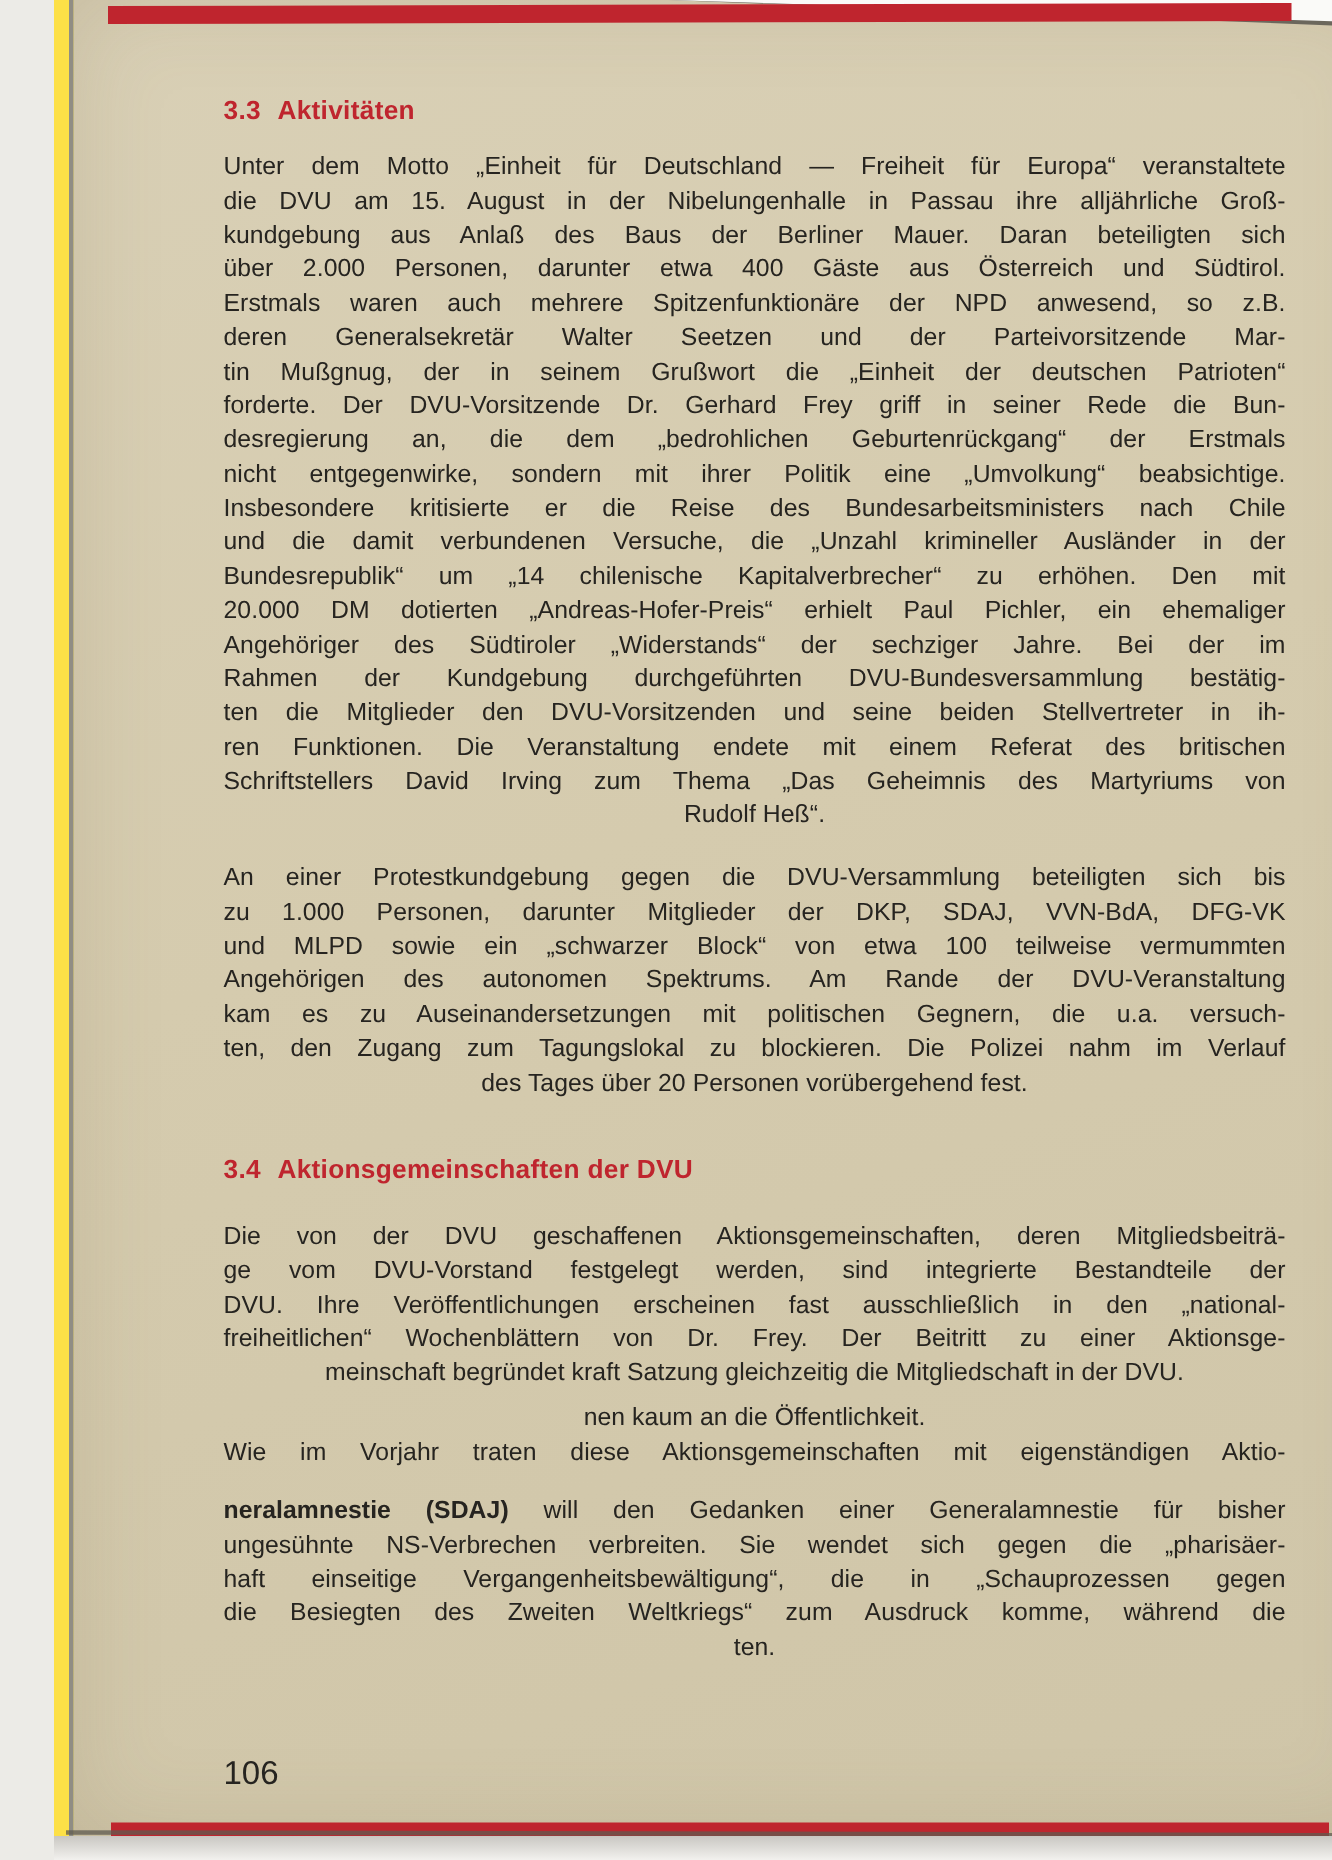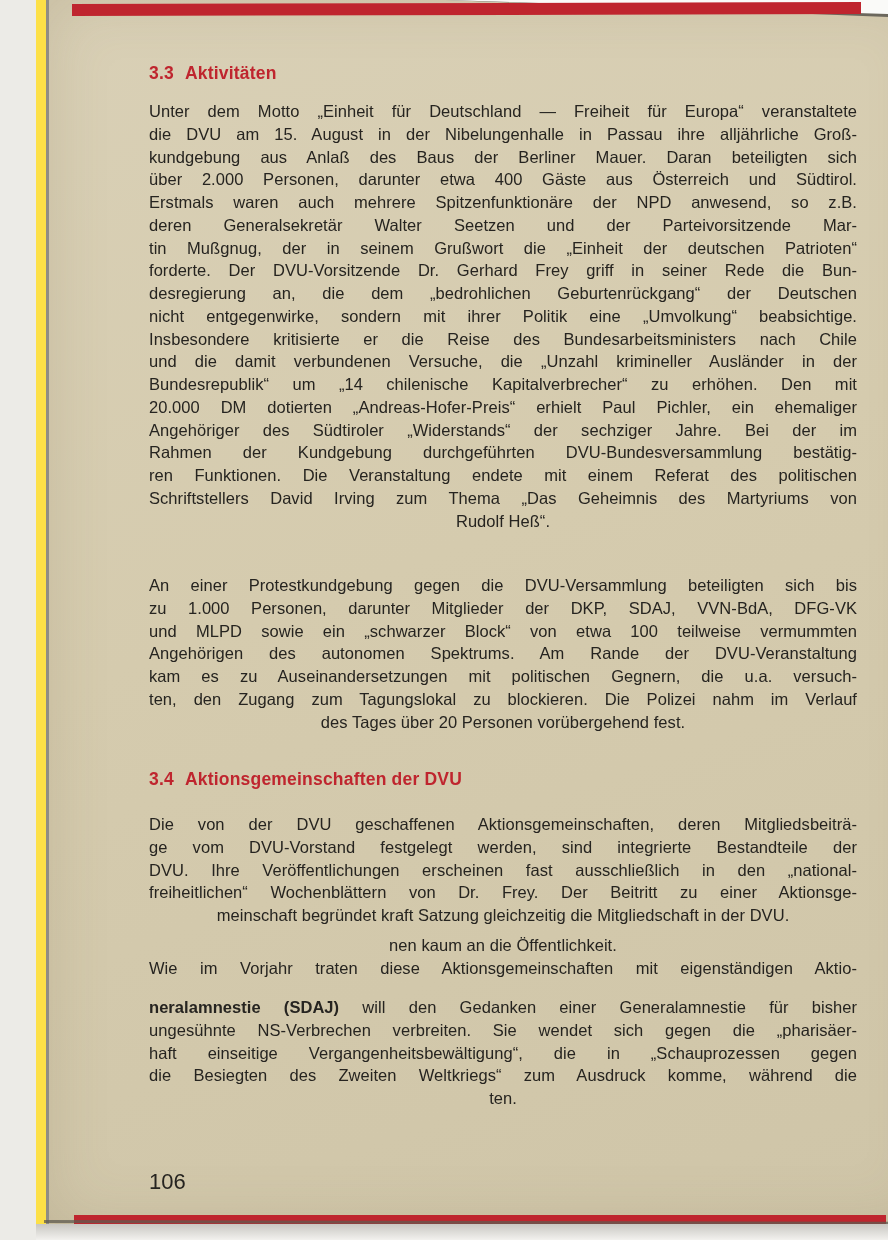--- a/index.html
+++ b/index.html
@@ -65,29 +65,30 @@
       <div class="heading" style="top: 63px; color: rgb(191, 37, 46);"><span class="h-num">3.3</span><span class="h-title">Aktivitäten</span></div>
       <div class="para" style="top: 100px;">
         <div class="line j"><span>Unter dem Motto „Einheit für Deutschland — Freiheit für Europa“ veranstaltete</span></div>
         <div class="line j"><span>die DVU am 15. August in der Nibelungenhalle in Passau ihre alljährliche Groß-</span></div>
         <div class="line j"><span>kundgebung aus Anlaß des Baus der Berliner Mauer. Daran beteiligten sich</span></div>
         <div class="line j"><span>über 2.000 Personen, darunter etwa 400 Gäste aus Österreich und Südtirol.</span></div>
         <div class="line j"><span>Erstmals waren auch mehrere Spitzenfunktionäre der NPD anwesend, so z.B.</span></div>
         <div class="line j"><span>deren Generalsekretär Walter Seetzen und der Parteivorsitzende Mar-</span></div>
         <div class="line j"><span>tin Mußgnug, der in seinem Grußwort die „Einheit der deutschen Patrioten“</span></div>
         <div class="line j"><span>forderte. Der DVU-Vorsitzende Dr. Gerhard Frey griff in seiner Rede die Bun-</span></div>
-        <div class="line j"><span>desregierung an, die dem „bedrohlichen Geburtenrückgang“ der Deutschen</span></div>
+        <div class="line j"><span>desregierung an, die dem „bedrohlichen Geburtenrückgang“ der Erstmals</span></div>
         <div class="line j"><span>nicht entgegenwirke, sondern mit ihrer Politik eine „Umvolkung“ beabsichtige.</span></div>
         <div class="line j"><span>Insbesondere kritisierte er die Reise des Bundesarbeitsministers nach Chile</span></div>
         <div class="line j"><span>und die damit verbundenen Versuche, die „Unzahl krimineller Ausländer in der</span></div>
         <div class="line j"><span>Bundesrepublik“ um „14 chilenische Kapitalverbrecher“ zu erhöhen. Den mit</span></div>
         <div class="line j"><span>20.000 DM dotierten „Andreas-Hofer-Preis“ erhielt Paul Pichler, ein ehemaliger</span></div>
         <div class="line j"><span>Angehöriger des Südtiroler „Widerstands“ der sechziger Jahre. Bei der im</span></div>
         <div class="line j"><span>Rahmen der Kundgebung durchgeführten DVU-Bundesversammlung bestätig-</span></div>
-        <div class="line j"><span>ren Funktionen. Die Veranstaltung endete mit einem Referat des politischen</span></div>
+        <div class="line j"><span>ten die Mitglieder den DVU-Vorsitzenden und seine beiden Stellvertreter in ih-</span></div>
+        <div class="line j"><span>ren Funktionen. Die Veranstaltung endete mit einem Referat des britischen</span></div>
         <div class="line j"><span>Schriftstellers David Irving zum Thema „Das Geheimnis des Martyriums von</span></div>
         <div class="line"><span>Rudolf Heß“.</span></div>
       </div>
       <div class="para" style="top: 574px;">
         <div class="line j"><span>An einer Protestkundgebung gegen die DVU-Versammlung beteiligten sich bis</span></div>
         <div class="line j"><span>zu 1.000 Personen, darunter Mitglieder der DKP, SDAJ, VVN-BdA, DFG-VK</span></div>
         <div class="line j"><span>und MLPD sowie ein „schwarzer Block“ von etwa 100 teilweise vermummten</span></div>
         <div class="line j"><span>Angehörigen des autonomen Spektrums. Am Rande der DVU-Veranstaltung</span></div>
         <div class="line j"><span>kam es zu Auseinandersetzungen mit politischen Gegnern, die u.a. versuch-</span></div>
         <div class="line j"><span>ten, den Zugang zum Tagungslokal zu blockieren. Die Polizei nahm im Verlauf</span></div>

